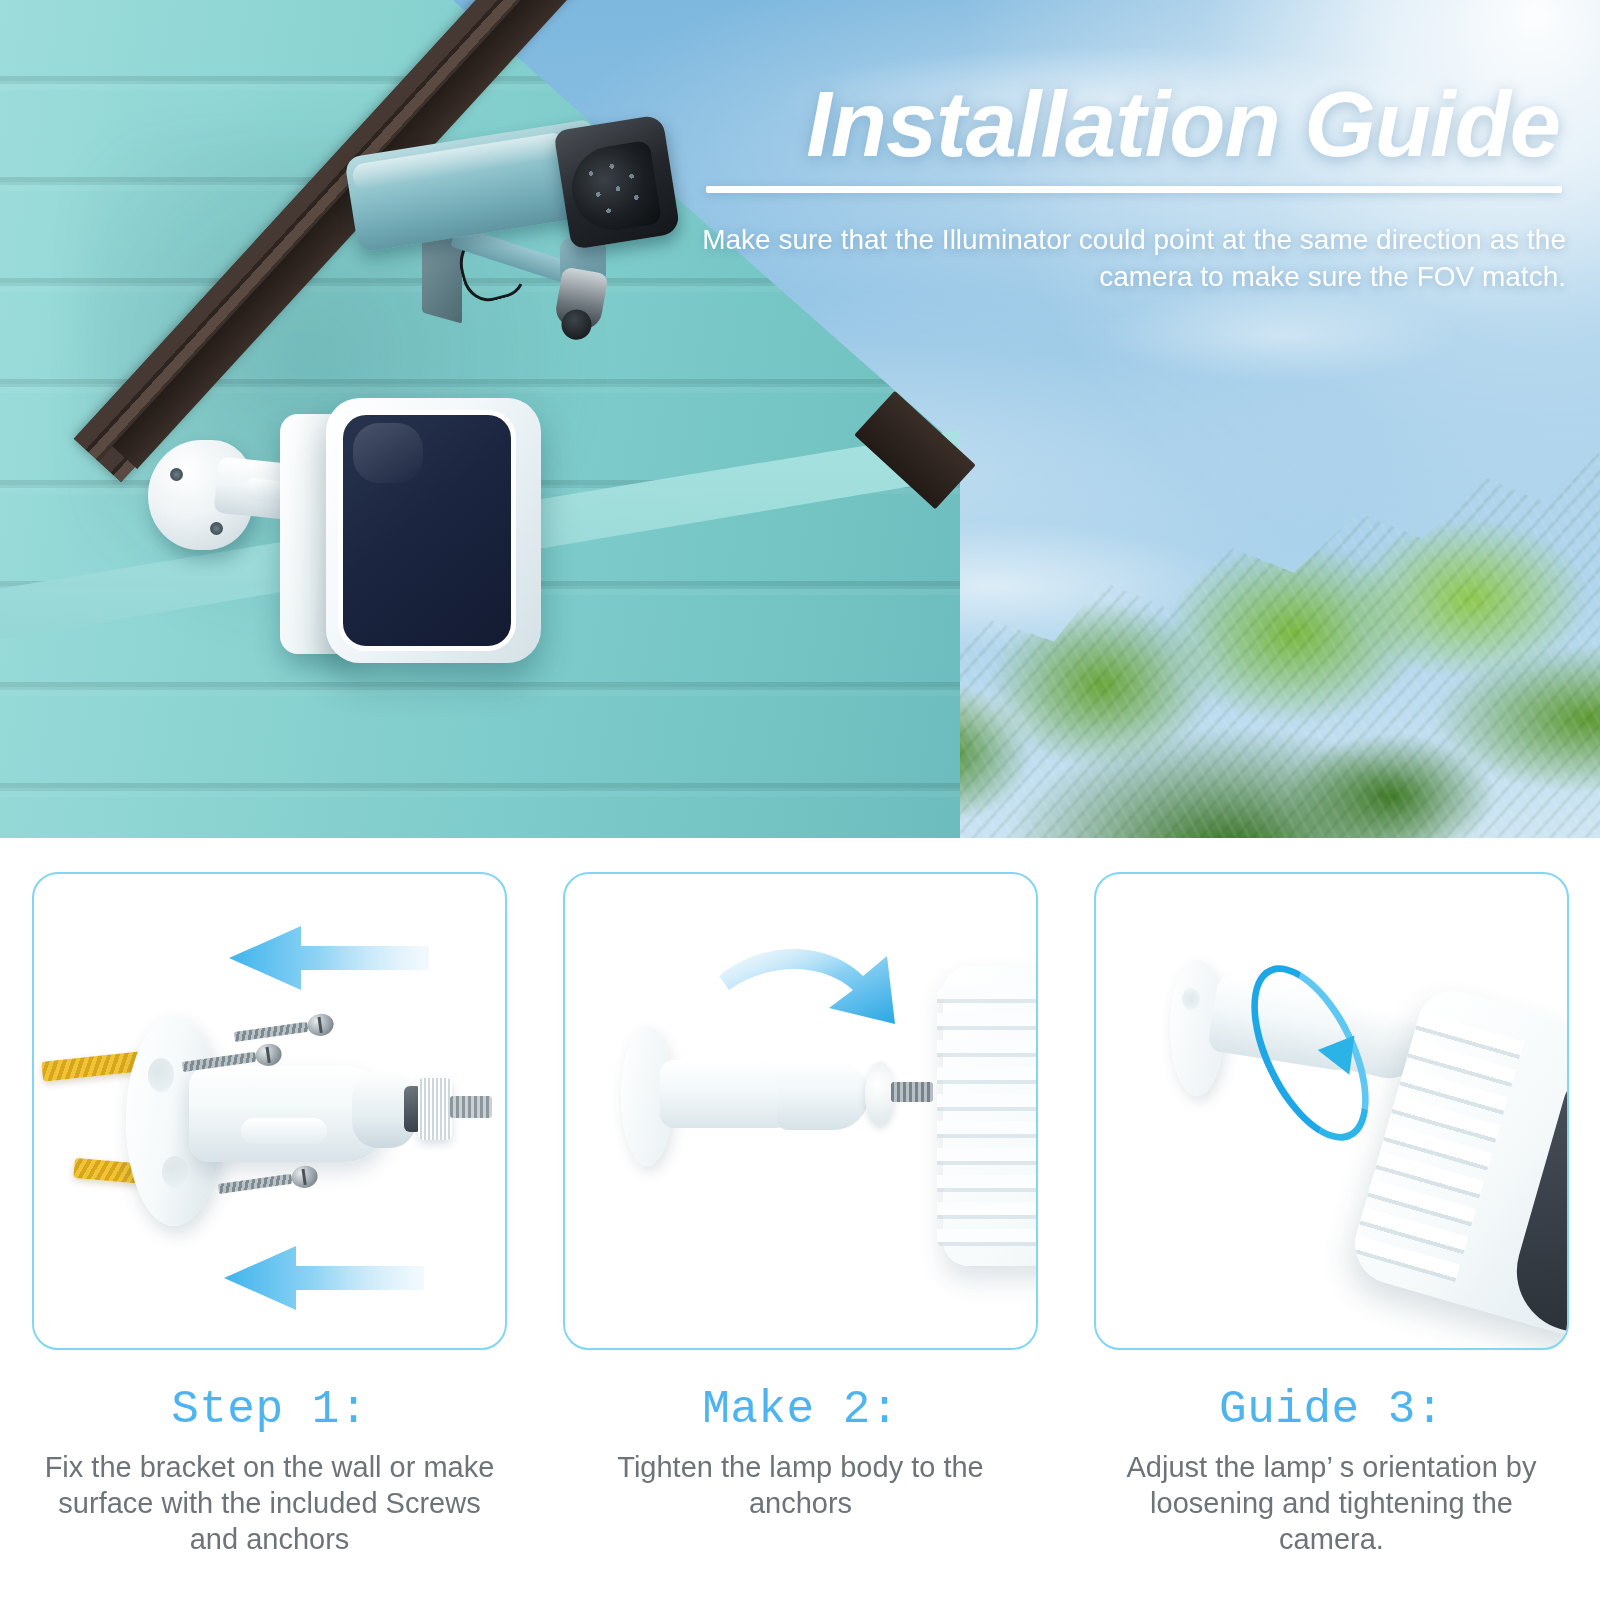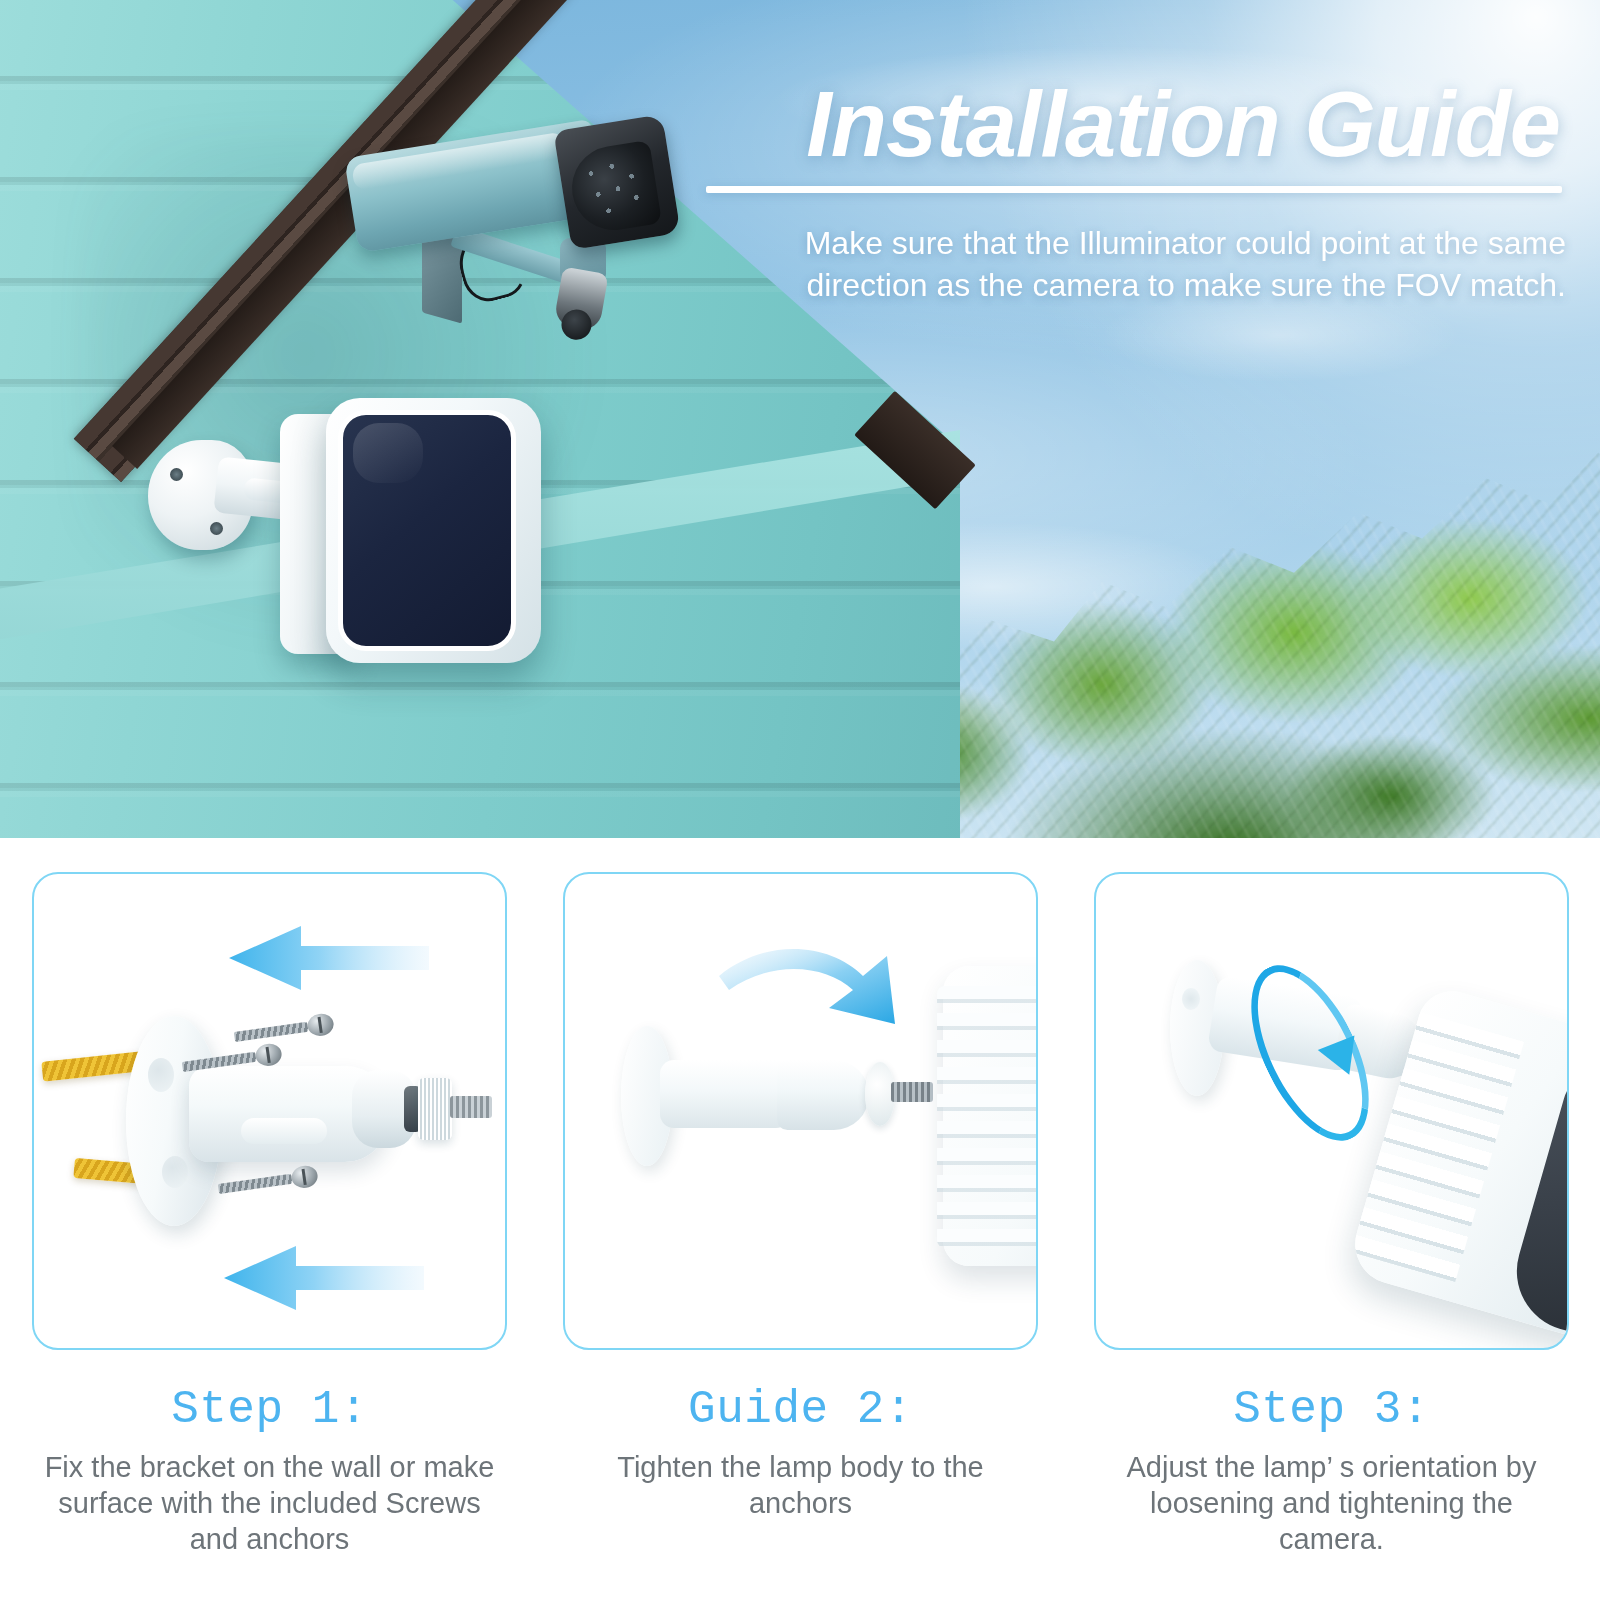--- a/index.html
+++ b/index.html
@@ -247,21 +247,21 @@
     text-align:right;
     text-shadow:0 3px 14px rgba(90,140,180,.45);
   }
   .hero-rule{
     position:absolute; left:706px; top:186px; width:856px; height:7px;
     background:#ffffff; border-radius:2px;
     box-shadow:0 2px 8px rgba(90,140,180,.35);
   }
   .hero-sub{
     position:absolute; left:700px; top:222px; width:866px;
-    font-size:32px; font-weight:400; color:#ffffff; line-height:1.32;
+    font-size:28px; font-weight:400; color:#ffffff; line-height:1.32;
     text-align:right;
     text-shadow:0 2px 9px rgba(70,120,165,.45);
   }
 
   
   .steps{
     position:absolute; left:0; top:838px; width:1600px; height:762px;
     background:#ffffff;
   }
   .steps-row{
@@ -581,21 +581,21 @@
           <div class="s2-neck"></div>
           <div class="s2-cone"></div>
           <div class="s2-washer"></div>
           <div class="s2-screwpin"></div>
 
           <div class="s2-body"></div>
           <div class="s2-fins"></div>
         </div>
 
         <div class="cap">
-          <div class="cap-title">Guide 2:</div>
+          <div class="cap-title">Make 2:</div>
           <div class="cap-body">Tighten the lamp body to the anchors</div>
         </div>
       </div>
 
       <div class="step">
         <div class="panel">
 
           <div class="s3-flange"></div>
           <div class="s3-neck"></div>
           <div class="s3-cone"></div>
@@ -603,20 +603,20 @@
           <div class="s3-lamp">
             <div class="s3-lamp-fins"></div>
             <div class="s3-lamp-dark"></div>
           </div>
 
           <div class="s3-loop"></div>
           <div class="s3-loop-arrow"></div>
         </div>
 
         <div class="cap">
-          <div class="cap-title">Step 3:</div>
+          <div class="cap-title">Guide 3:</div>
           <div class="cap-body">Adjust the lamp’ s orientation by loosening and tightening the camera.</div>
         </div>
       </div>
 
     </div>
   </div>
 </div>
 
 </body></html>

